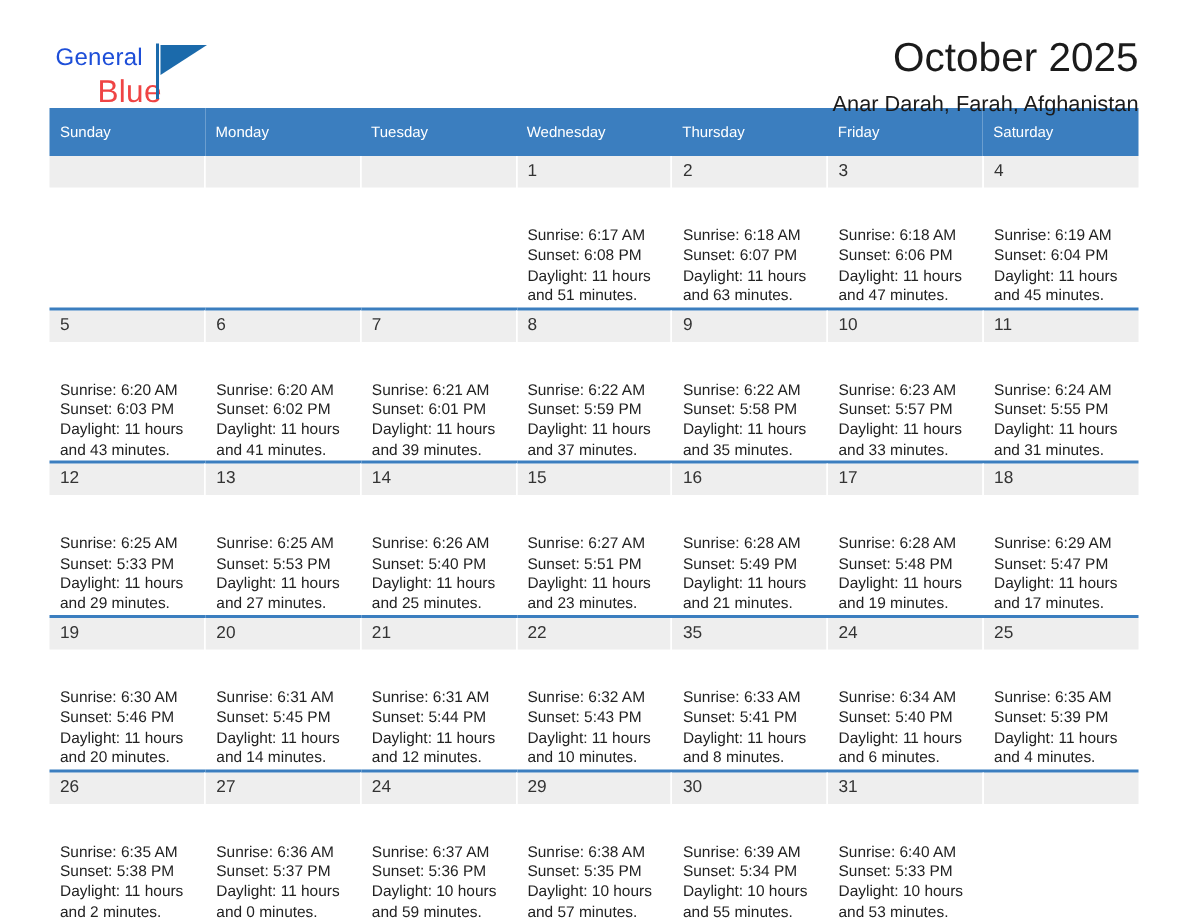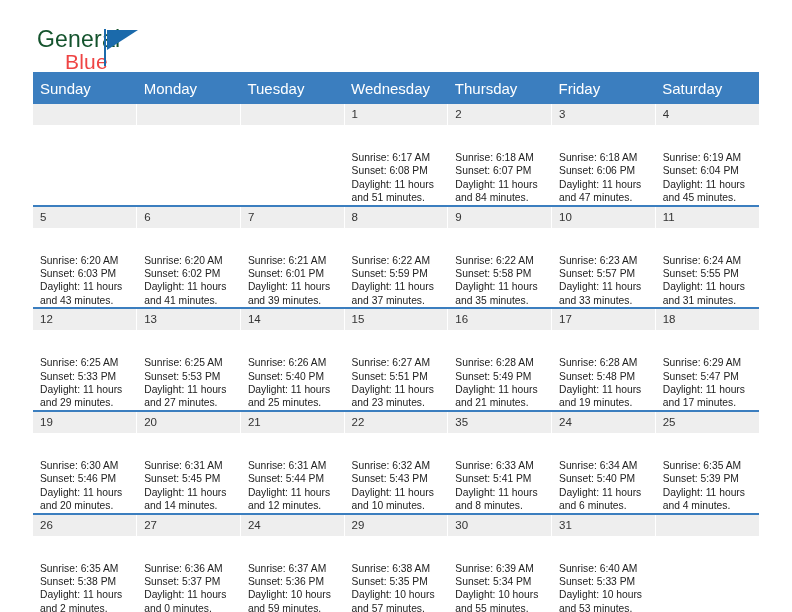--- a/index.html
+++ b/index.html
@@ -28,22 +28,22 @@
     height: 72px;
   }
   .logo {
     position: absolute;
     left: 4px;
     top: 27px;
     width: 200px;
     height: 50px;
   }
   .logo-general {
-    font-size: 23px;
-    color: #14532d;
+    font-size: 16px;
+    color: #1d4ed8;
     letter-spacing: 0.2px;
     line-height: 24px;
     font-family: "Liberation Sans", sans-serif;
   }
   .logo-blue {
     font-size: 21px;
     color: #ef4444;
     letter-spacing: 0.2px;
     line-height: 22px;
     margin-left: 28px;
@@ -90,21 +90,21 @@
   
   .calendar {
     width: 726px;
     border-collapse: collapse;
     table-layout: fixed;
   }
   .calendar th {
     background: #3b7ebf;
     color: #ffffff;
     font-weight: normal;
-    font-size: 15px;
+    font-size: 10px;
     text-align: left;
     padding: 6px 0 6px 7px;
     height: 20px;
     border: none;
   }
   .calendar td {
     width: 103.7px;
     height: 77px;
     vertical-align: top;
     padding: 0;
@@ -143,20 +143,24 @@
 
   <div class="header">
 
     <div class="logo">
       <span class="logo-general">General</span>
       <span class="logo-bar"></span>
       <span class="logo-tri"></span>
       <span class="logo-blue">Blue</span>
     </div>
 
+    <div class="title-block">
+      <div class="cal-title">October 2025</div>
+      <div class="cal-subtitle">Anar Darah, Farah, Afghanistan</div>
+    </div>
 
   </div>
 
   <table class="calendar">
     <thead>
       <tr id="weekday-row">
           <th>Sunday</th>
           <th>Monday</th>
           <th>Tuesday</th>
           <th>Wednesday</th>
@@ -187,21 +191,21 @@
               <div class="cell-line">Daylight: 11 hours</div>
               <div class="cell-line">and 51 minutes.</div>
             </div>
           </td>
           <td class="">
             <span class="daynum">2</span>
             <div class="cell-inner">
               <div class="cell-line">Sunrise: 6:18 AM</div>
               <div class="cell-line">Sunset: 6:07 PM</div>
               <div class="cell-line">Daylight: 11 hours</div>
-              <div class="cell-line">and 84 minutes.</div>
+              <div class="cell-line">and 63 minutes.</div>
             </div>
           </td>
           <td class="">
             <span class="daynum">3</span>
             <div class="cell-inner">
               <div class="cell-line">Sunrise: 6:18 AM</div>
               <div class="cell-line">Sunset: 6:06 PM</div>
               <div class="cell-line">Daylight: 11 hours</div>
               <div class="cell-line">and 47 minutes.</div>
             </div>

